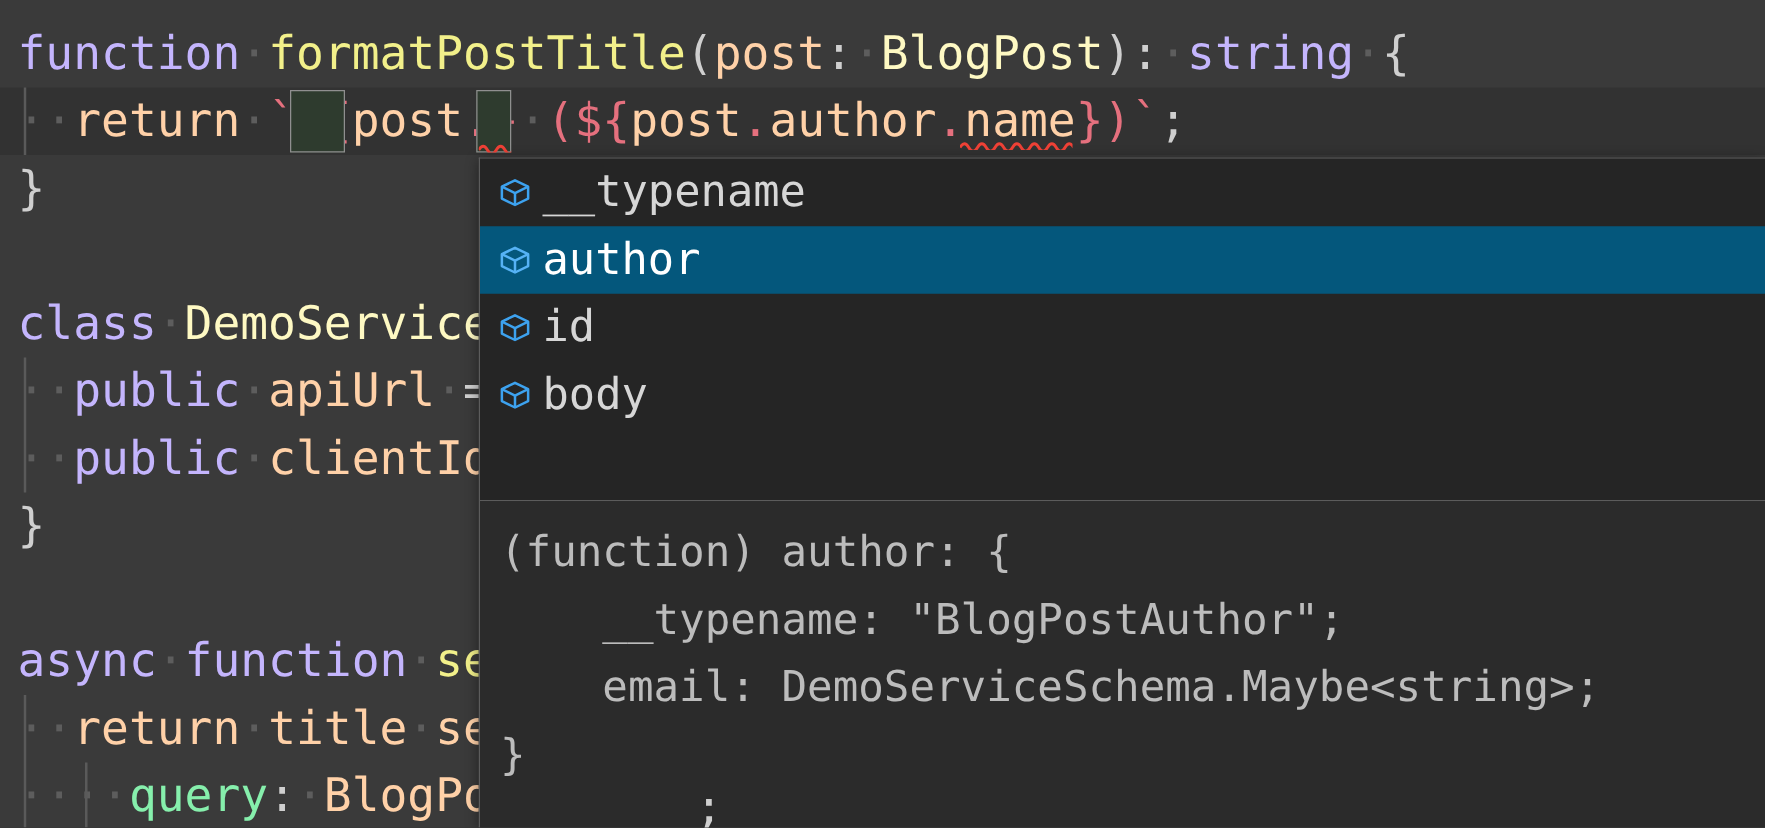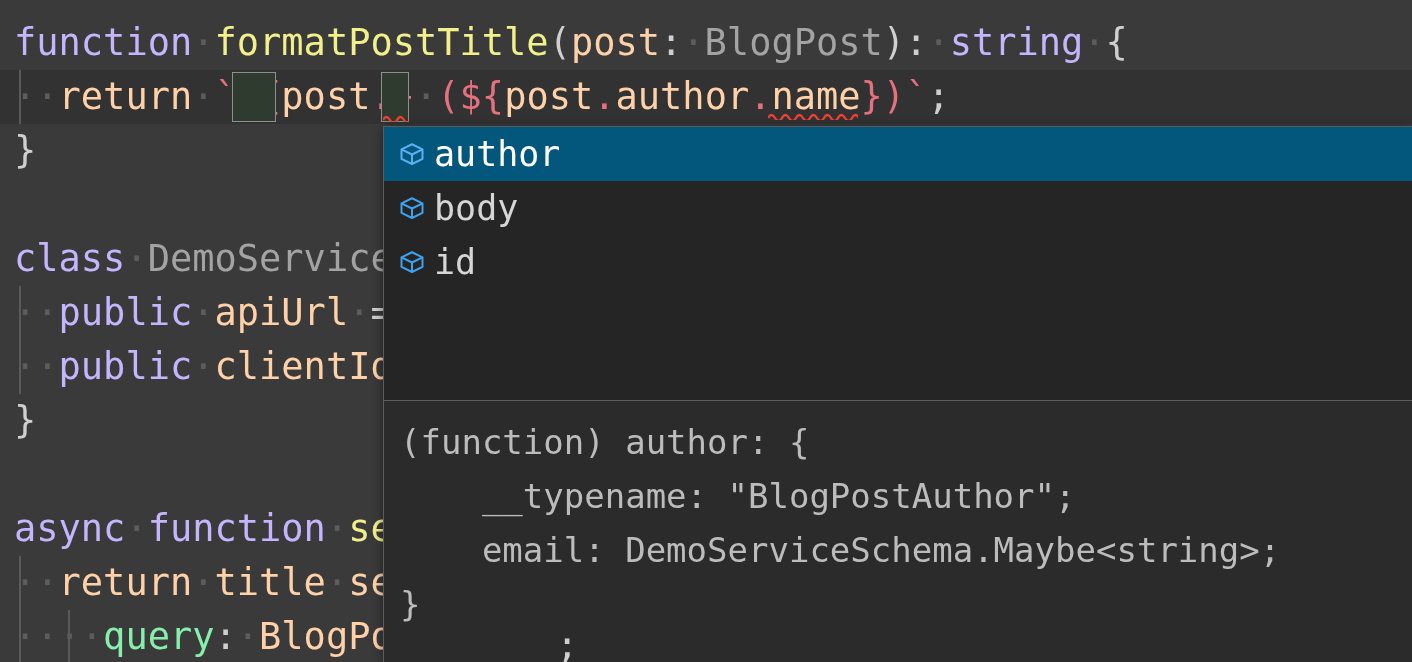--- a/index.html
+++ b/index.html
@@ -47,21 +47,21 @@
 
   
   .guide {
     position: absolute;
     width: 2px;
     background: #5a5a5a;
   }
 
   
   .kw      { color: #c4b5fd; }
-  .type    { color: #a3a3a3; }
+  .type    { color: #fef9c3; }
   .fn      { color: #f2f08a; }
   .plain   { color: #ffd1a8; }
   .punc    { color: #cfcfcf; }
   .str     { color: #e5707e; }
   .prop    { color: #86efac; }
   .dot     { color: #e5707e; }
   .ws      { color: #5d5d5d; }
 
   
   .brace-hl {
@@ -191,52 +191,62 @@
     </svg>
     <svg class="squiggle-svg" style="left:383px; top:114px;" width="26" height="8" viewBox="0 0 26 8">
       <path d="M0 6 Q 3.5 0 7 6 T 14 6 T 21 6 T 28 6" fill="none" stroke="#ef4136" stroke-width="2.3"></path>
     </svg>
   </div>
 
   <div id="popup">
 
     <div id="completion-list">
 
+      <div class="cl-row">
+        <svg class="cl-icon" viewBox="0 0 24 24">
+          <g fill="none" stroke="#3da2ef" stroke-width="1.6" stroke-linejoin="round">
+            <path d="M12 4.2 L20.4 8.3 L20.4 15.9 L12 20 L3.6 15.9 L3.6 8.3 Z"></path>
+            <path d="M3.6 8.3 L12 12.4 L20.4 8.3"></path>
+            <path d="M12 12.4 L12 20"></path>
+          </g>
+        </svg>
+        <span class="cl-label">__typename</span>
+      </div>
 
       <div class="cl-row selected">
         <svg class="cl-icon" viewBox="0 0 24 24">
           <g fill="none" stroke="#56b2f5" stroke-width="1.6" stroke-linejoin="round">
             <path d="M12 4.2 L20.4 8.3 L20.4 15.9 L12 20 L3.6 15.9 L3.6 8.3 Z"></path>
             <path d="M3.6 8.3 L12 12.4 L20.4 8.3"></path>
             <path d="M12 12.4 L12 20"></path>
           </g>
         </svg>
         <span class="cl-label">author</span>
       </div>
 
       <div class="cl-row">
         <svg class="cl-icon" viewBox="0 0 24 24">
           <g fill="none" stroke="#3da2ef" stroke-width="1.6" stroke-linejoin="round">
             <path d="M12 4.2 L20.4 8.3 L20.4 15.9 L12 20 L3.6 15.9 L3.6 8.3 Z"></path>
             <path d="M3.6 8.3 L12 12.4 L20.4 8.3"></path>
             <path d="M12 12.4 L12 20"></path>
           </g>
         </svg>
+        <span class="cl-label">id</span>
+      </div>
+
+      <div class="cl-row">
+        <svg class="cl-icon" viewBox="0 0 24 24">
+          <g fill="none" stroke="#3da2ef" stroke-width="1.6" stroke-linejoin="round">
+            <path d="M12 4.2 L20.4 8.3 L20.4 15.9 L12 20 L3.6 15.9 L3.6 8.3 Z"></path>
+            <path d="M3.6 8.3 L12 12.4 L20.4 8.3"></path>
+            <path d="M12 12.4 L12 20"></path>
+          </g>
+        </svg>
         <span class="cl-label">body</span>
-      </div>
-
-      <div class="cl-row">
-        <svg class="cl-icon" viewBox="0 0 24 24">
-          <g fill="none" stroke="#3da2ef" stroke-width="1.6" stroke-linejoin="round">
-            <path d="M12 4.2 L20.4 8.3 L20.4 15.9 L12 20 L3.6 15.9 L3.6 8.3 Z"></path>
-            <path d="M3.6 8.3 L12 12.4 L20.4 8.3"></path>
-            <path d="M12 12.4 L12 20"></path>
-          </g>
-        </svg>
-        <span class="cl-label">id</span>
       </div>
 
 
     </div>
 
     <div class="popup-sep"></div>
 
     <div id="doc-panel">
       <div class="doc-line">(function) author: {</div>
       <div class="doc-line">    __typename: "BlogPostAuthor";</div>

